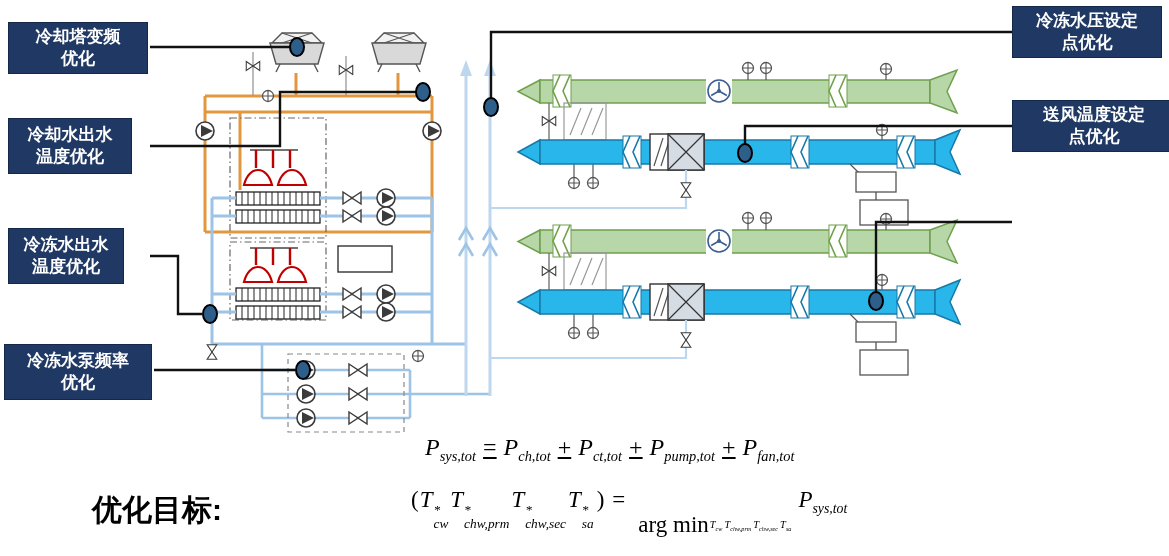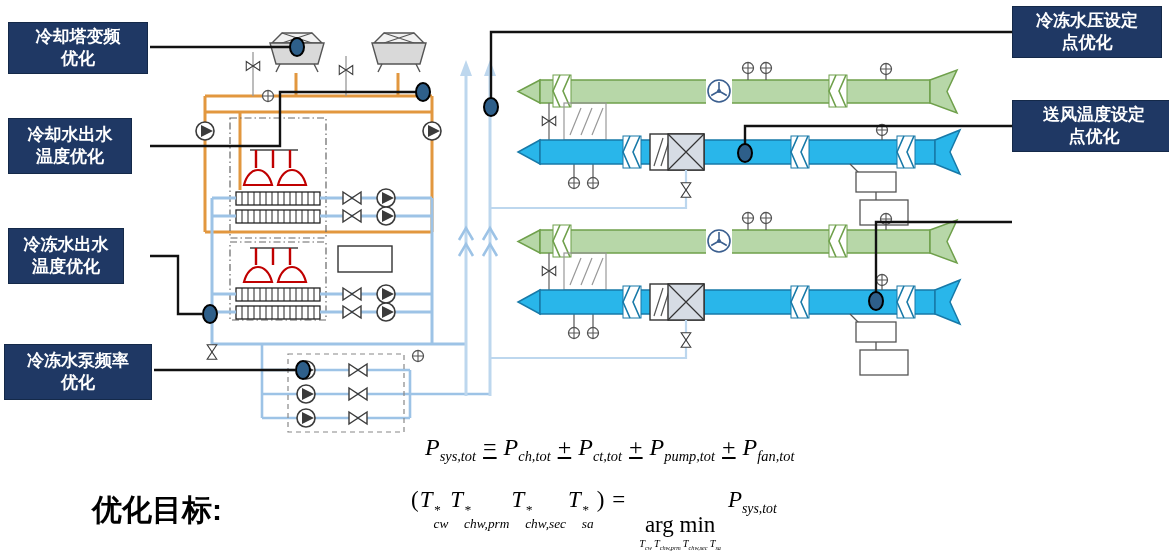--- a/index.html
+++ b/index.html
@@ -14,21 +14,21 @@
            white-space:nowrap;z-index:3;}
   .formula.f1{left:425px;top:434px;font-size:24px;text-decoration:underline;}
   .formula.f2{left:410px;top:487px;font-size:23px;}
   .f-op,.f-txt{font-style:normal;padding:0 7px;}
   .f-txt{padding:0 1px;}
   .f-v{display:inline-block;}
   .f-v sub{font-size:0.6em;}
   .f-vs{display:inline-flex;flex-direction:column;font-size:0.58em;line-height:1.05;
         vertical-align:-0.55em;margin:0 2px 0 1px;text-align:left;}
   .f-vs .s{min-height:1em;}
-  .f-am{display:inline-flex;flex-direction:column;align-items:center;font-style:normal;
+  .f-am{display:inline-flex;flex-direction:row;align-items:center;font-style:normal;
         margin:0 6px;vertical-align:-1.1em;}
   .f-am .main{font-style:normal;}
   .f-am .under{font-size:0.45em;font-style:italic;line-height:1.2;display:inline-flex;}
   .f-am .under .f-v{margin:0 1px;}
 </style>
 </head>
 <body>
 
 <div class="stage">
 

